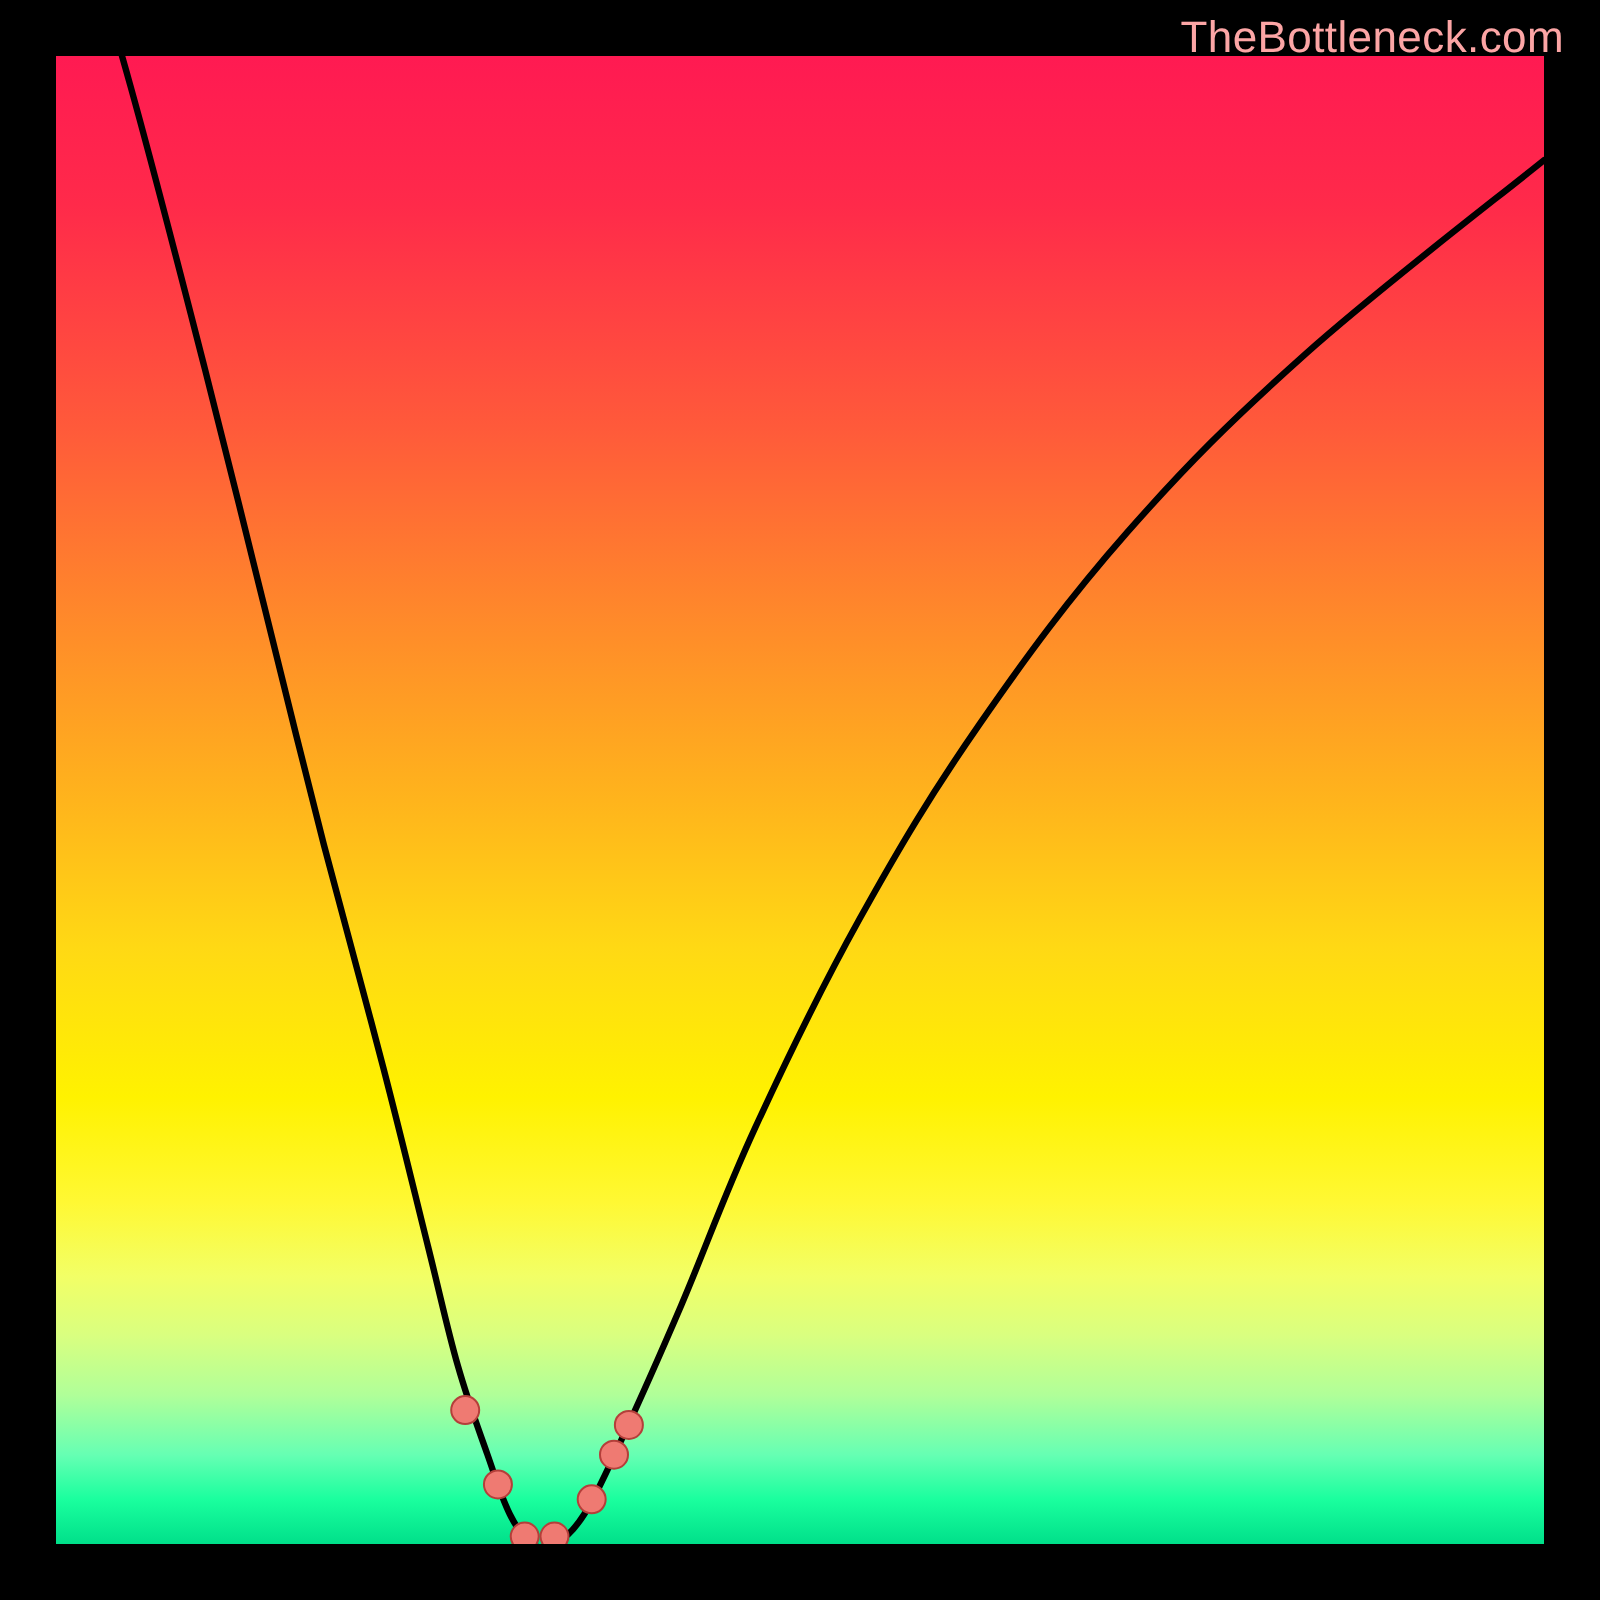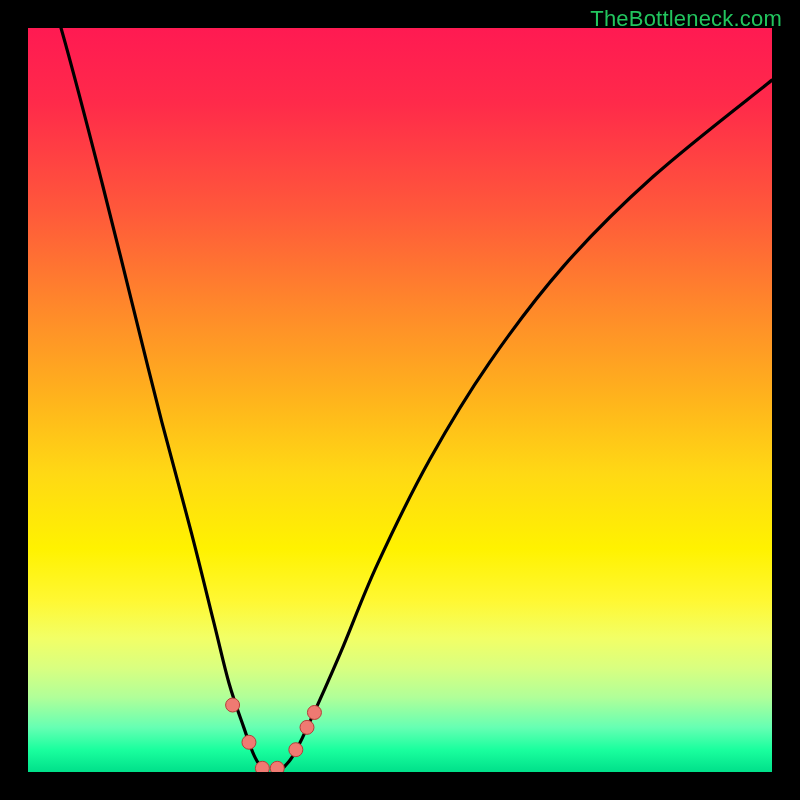--- a/index.html
+++ b/index.html
@@ -43,21 +43,21 @@
       #66ffb3 94%,
       #1aff9e 97%,
       #00e08a 100%
     );
     overflow: hidden;
   }
   .watermark {
     position: absolute;
     top: 6px;
     right: 18px;
-    color: #22c55e;
+    color: #fca5a5;
     font-size: 22px;
     letter-spacing: 0.2px;
     font-weight: 500;
     user-select: none;
   }
   svg.curve {
     position: absolute;
     left: 0;
     top: 0;
   }

